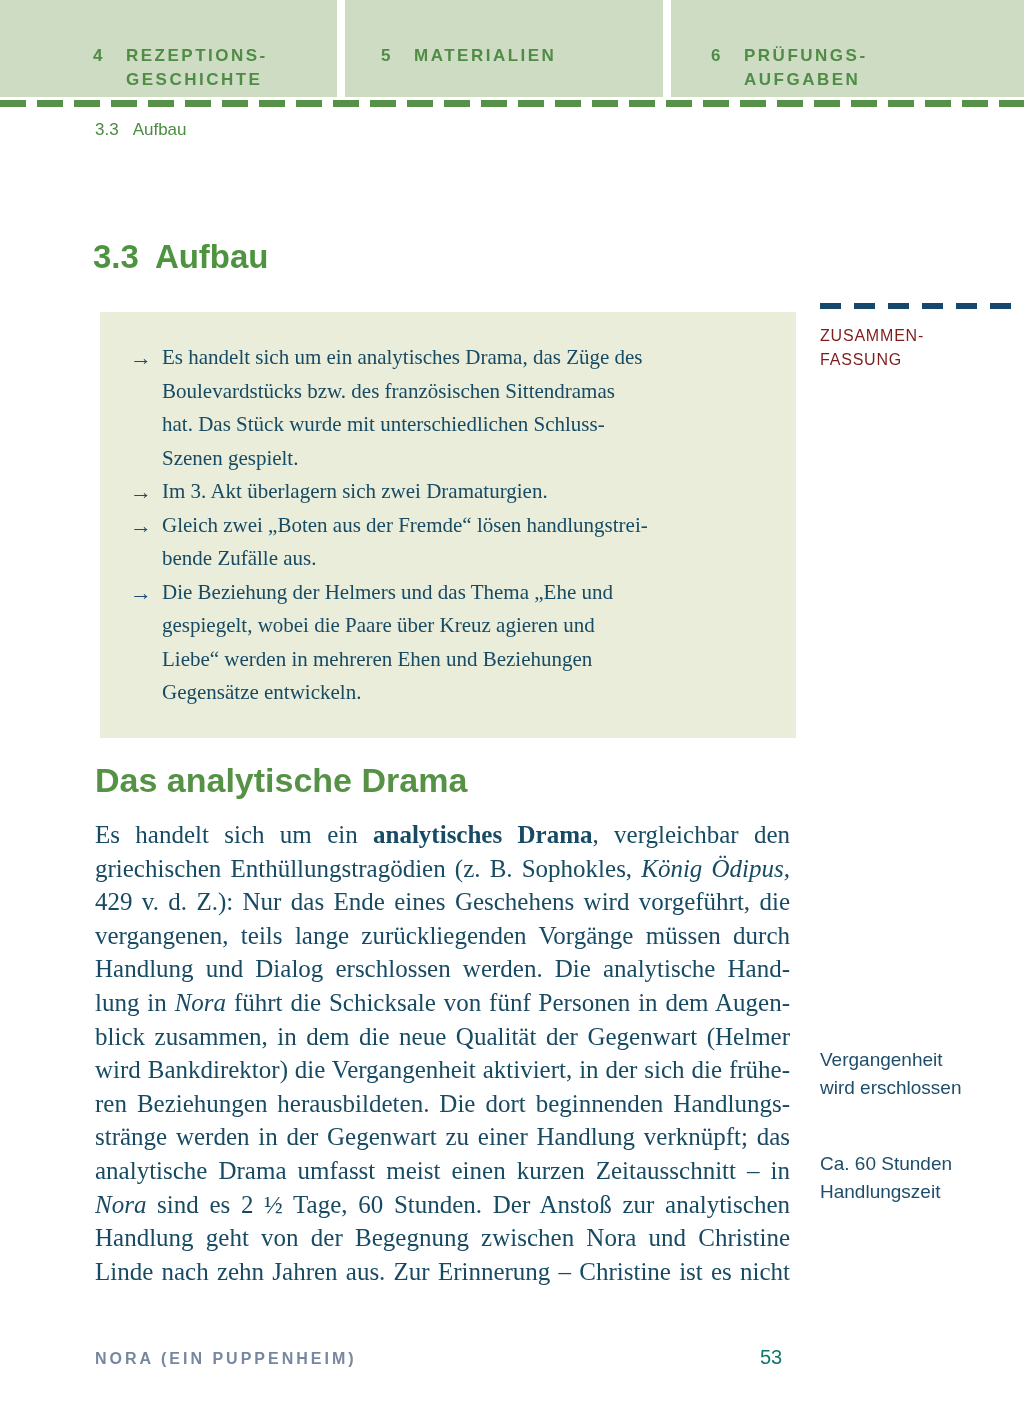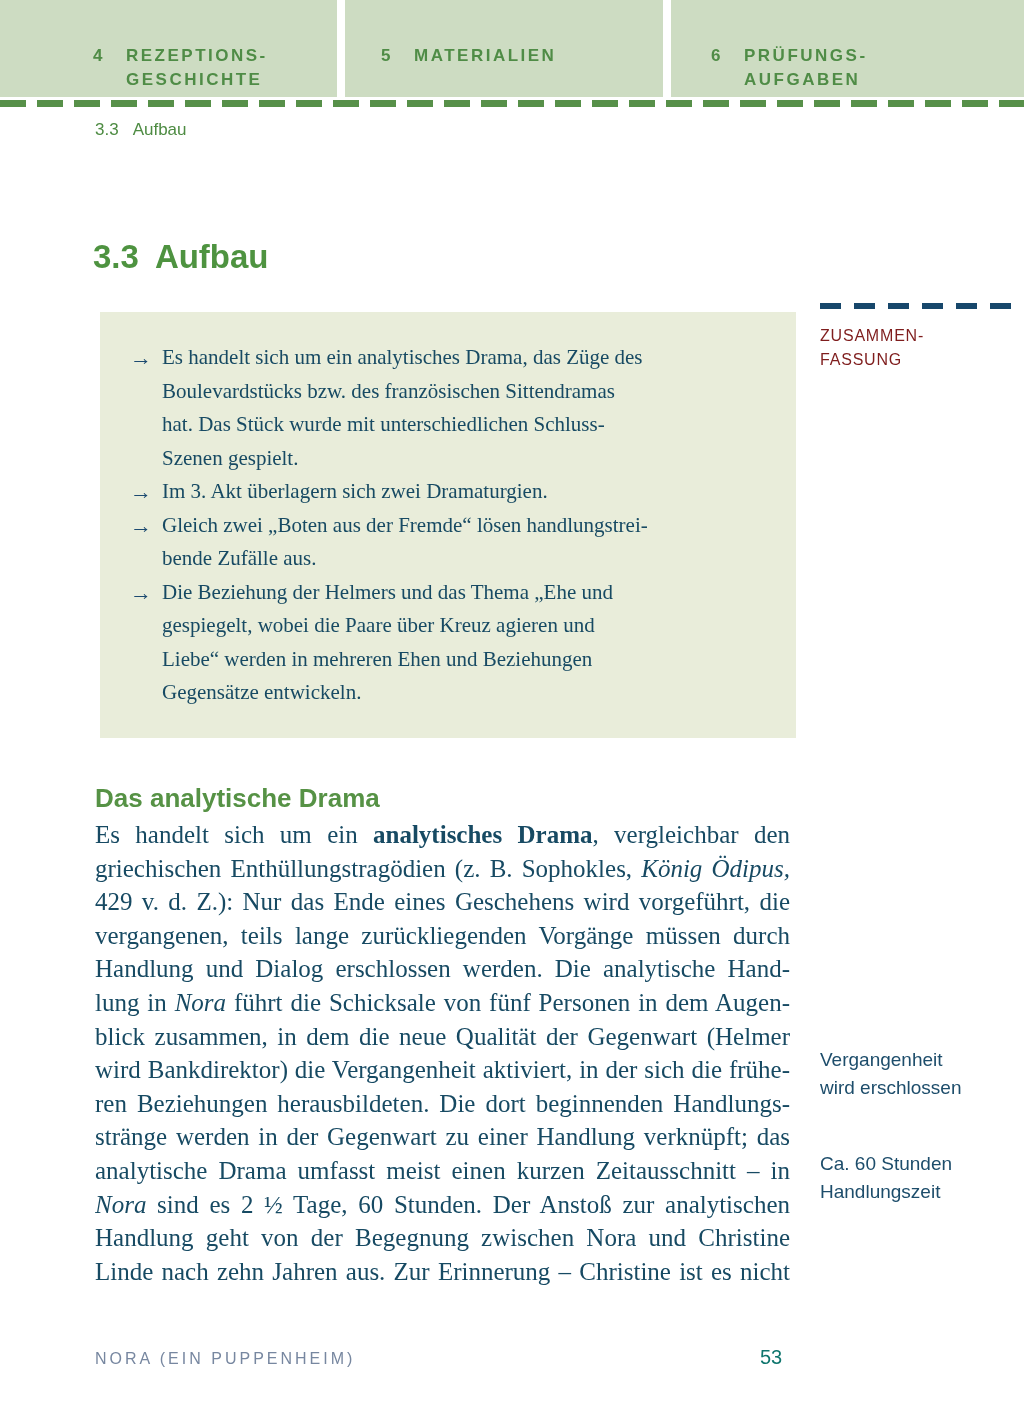--- a/index.html
+++ b/index.html
@@ -46,31 +46,31 @@
   .navy-dashes { position:absolute; left:820px; top:303px; width:192px; height:6px;
     background:repeating-linear-gradient(90deg,#17476b 0 21px,#ffffff 21px 34px); }
   .margin-label { position:absolute; left:820px; top:324px; color:#7f1d1d;
                   font-weight:normal; font-size:16px; letter-spacing:0.8px; line-height:24px; }
   .margin-note { position:absolute; left:820px; width:200px; color:#1d4d6b;
                  font-size:19px; line-height:28px; }
   .note-1 { top:1046px; }
   .note-2 { top:1150px; }
 
   
-  .section-heading { position:absolute; left:95px; top:783px; color:#569245;
-                     font-size:26px; font-weight:bold; }
+  .section-heading { position:absolute; left:95px; top:761px; color:#569245;
+                     font-size:34px; font-weight:bold; }
   .body-paragraph { position:absolute; left:95px; top:818px; width:695px;
                     font-family:"Liberation Serif", serif; color:#174a63;
                     font-size:25px; }
   .body-line { line-height:33.6px; text-align:justify; text-align-last:justify;
                height:33.6px; overflow:hidden; }
 
   
   .footer-title { position:absolute; left:95px; top:1350px; color:#7787a0;
-                  font-size:16px; letter-spacing:3px; font-weight:normal; }
+                  font-size:16px; letter-spacing:3px; font-weight:bold; }
   .footer-page { position:absolute; left:760px; top:1346px; color:#0f766e;
                  font-size:20px; }
 </style>
 </head>
 <body>
 
 <div class="tabs">
   <div class="tab tab-1">
     <div class="tab-inner">
       <span class="tab-num">4</span>

